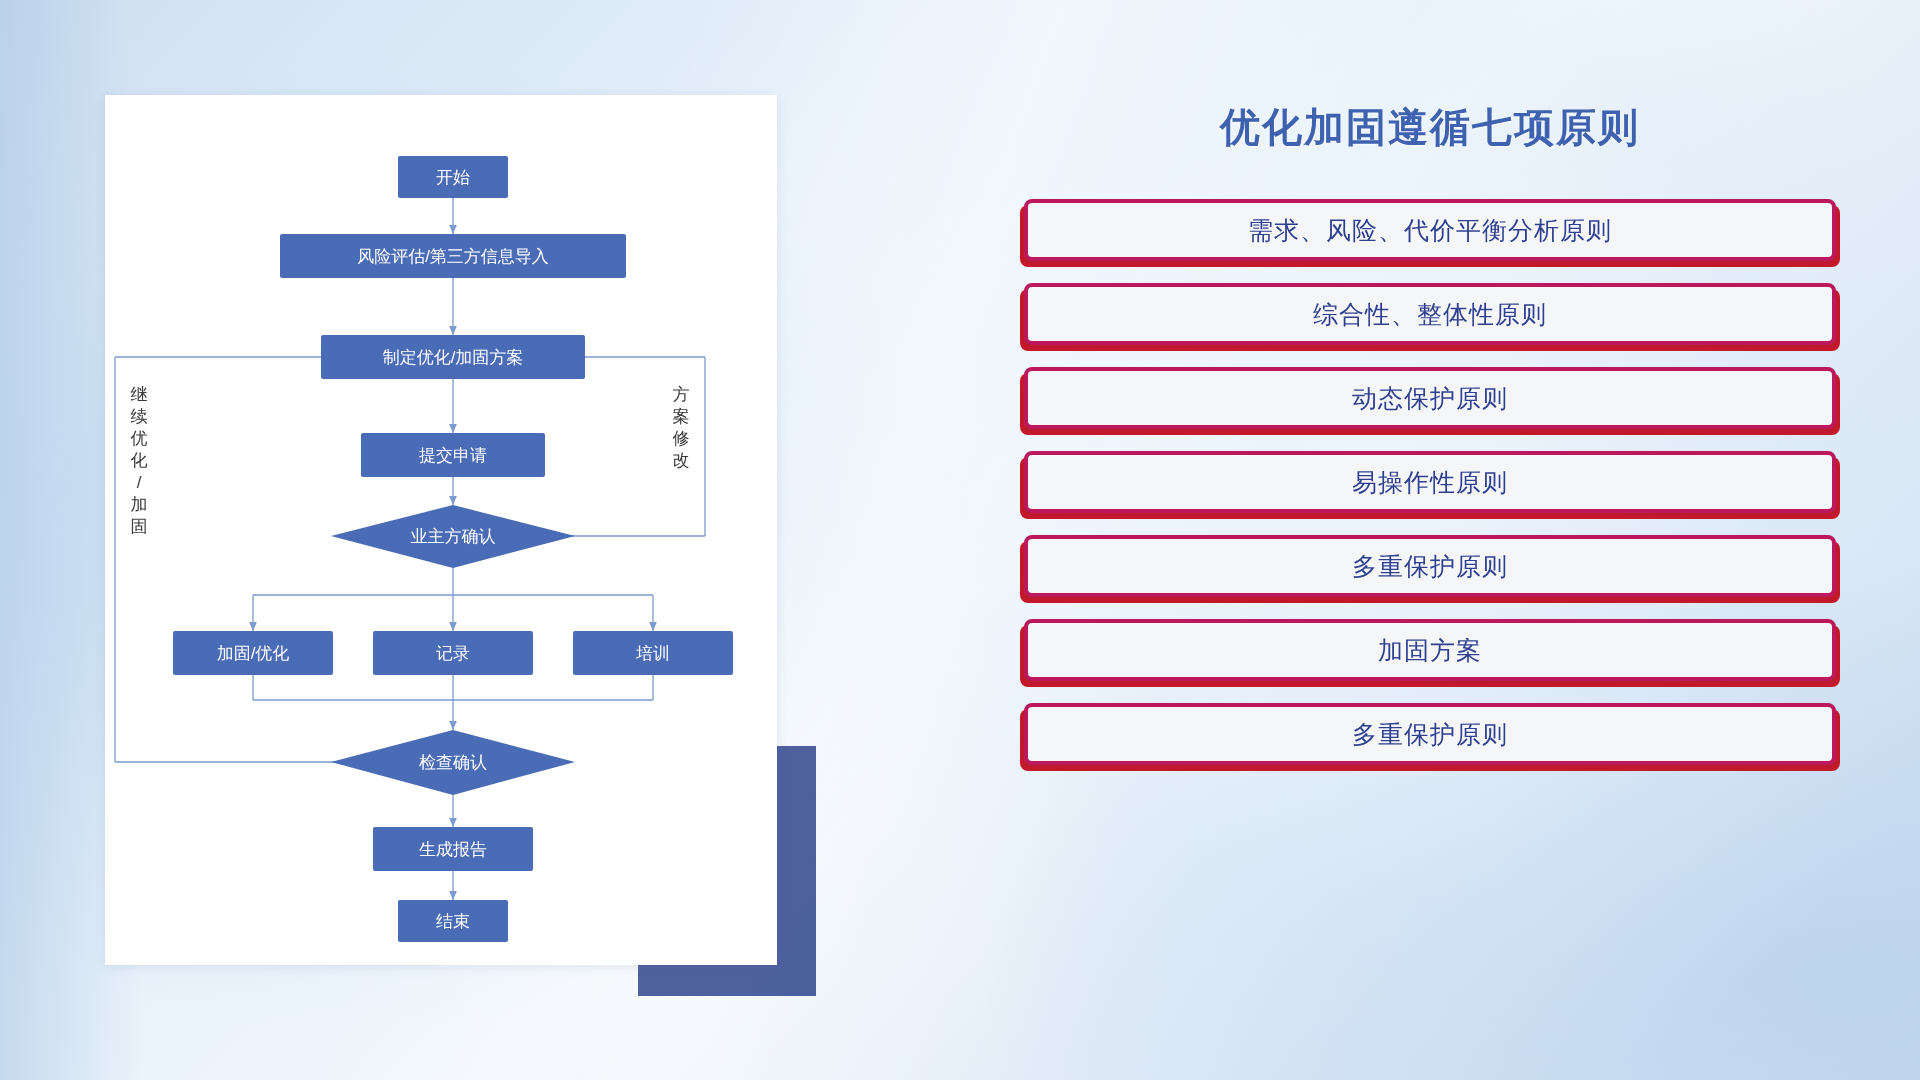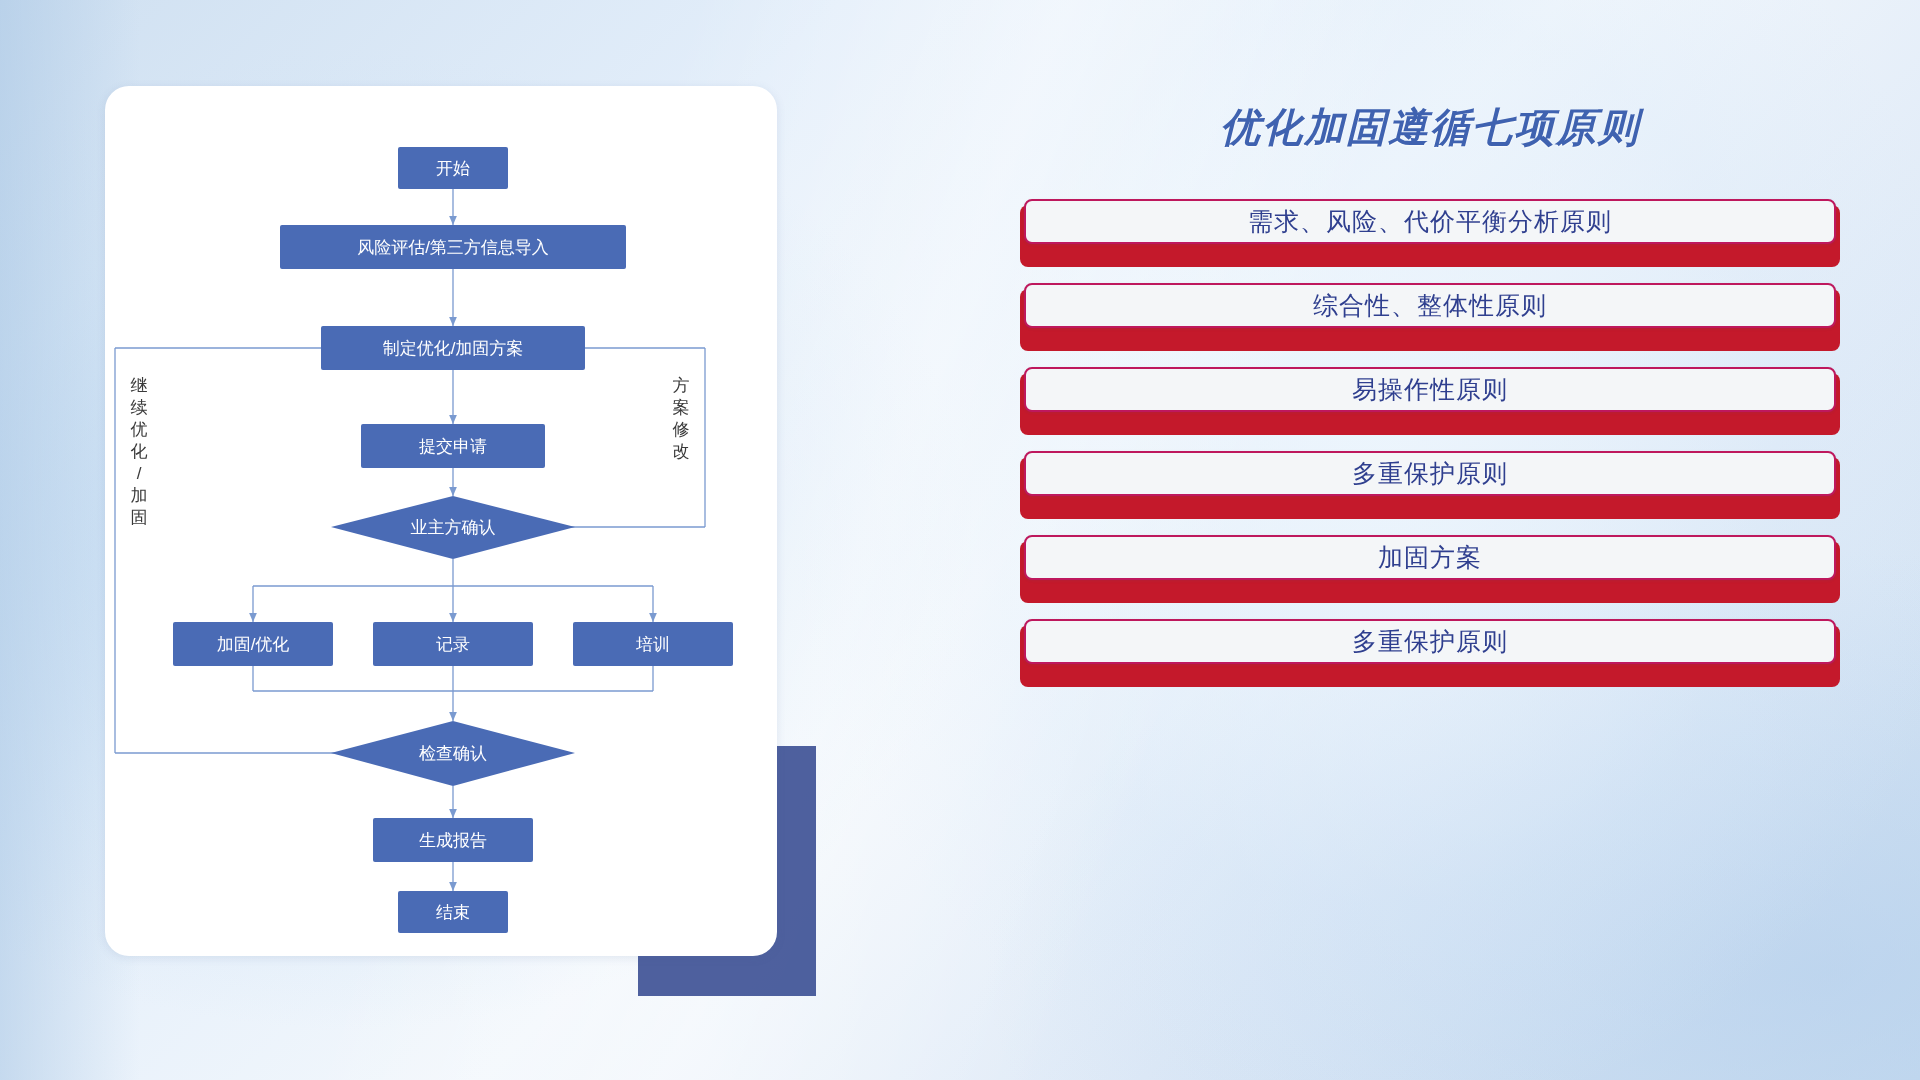--- a/index.html
+++ b/index.html
@@ -32,63 +32,61 @@
   
   .card-shadow {
     position: absolute;
     left: 638px; top: 746px;
     width: 178px; height: 250px;
     background: #3f5396;
     opacity: 0.92;
   }
   .flow-card {
     position: absolute;
-    left: 105px; top: 86px;
+    left: 105px; top: 95px;
     width: 672px; height: 870px;
     background: #ffffff;
     box-shadow: 0 2px 10px rgba(70,100,150,0.12);
-    border-radius: 24px;
   }
   .flow-card svg { display: block; }
 
   
   .right-pane {
     position: absolute;
     left: 1020px; top: 100px;
     width: 820px;
   }
   .right-title {
     font-size: 40px;
     font-weight: bold;
     color: #3f62b0;
     text-align: center;
     letter-spacing: 2px;
     margin-bottom: 44px;
     text-shadow: 0 1px 2px rgba(255,255,255,0.8);
-    font-style: italic;
   }
   .principle-list { display: flex; flex-direction: column; gap: 22px; }
   .principle-item {
     position: relative;
     height: 62px;
   }
   .principle-item .accent {
     position: absolute;
     left: 0; top: 6px;
     width: 100%; height: 62px;
     background: #c4192b;
     border-radius: 8px;
   }
   .principle-item .pill {
     position: absolute;
     left: 4px; top: 0;
     width: calc(100% - 8px);
-    height: 45px;
+    height: 62px;
     background: #f4f6f8;
-    border: 2px solid #be185d;
+    border: 4px solid #be185d;
     border-radius: 8px;
     display: flex;
     align-items: center;
     justify-content: center;
     font-size: 25px;
     color: #2f3f8f;
     letter-spacing: 1px;
     box-shadow: 0 1px 3px rgba(60,90,140,0.10);
   }
 
@@ -206,20 +204,24 @@
     <div class="principle-item">
       <div class="accent"></div>
       <div class="pill">需求、风险、代价平衡分析原则</div>
     </div>
     <div class="principle-item">
       <div class="accent"></div>
       <div class="pill">综合性、整体性原则</div>
     </div>
     <div class="principle-item">
       <div class="accent"></div>
+      <div class="pill">动态保护原则</div>
+    </div>
+    <div class="principle-item">
+      <div class="accent"></div>
       <div class="pill">易操作性原则</div>
     </div>
     <div class="principle-item">
       <div class="accent"></div>
       <div class="pill">多重保护原则</div>
     </div>
     <div class="principle-item">
       <div class="accent"></div>
       <div class="pill">加固方案</div>
     </div>

